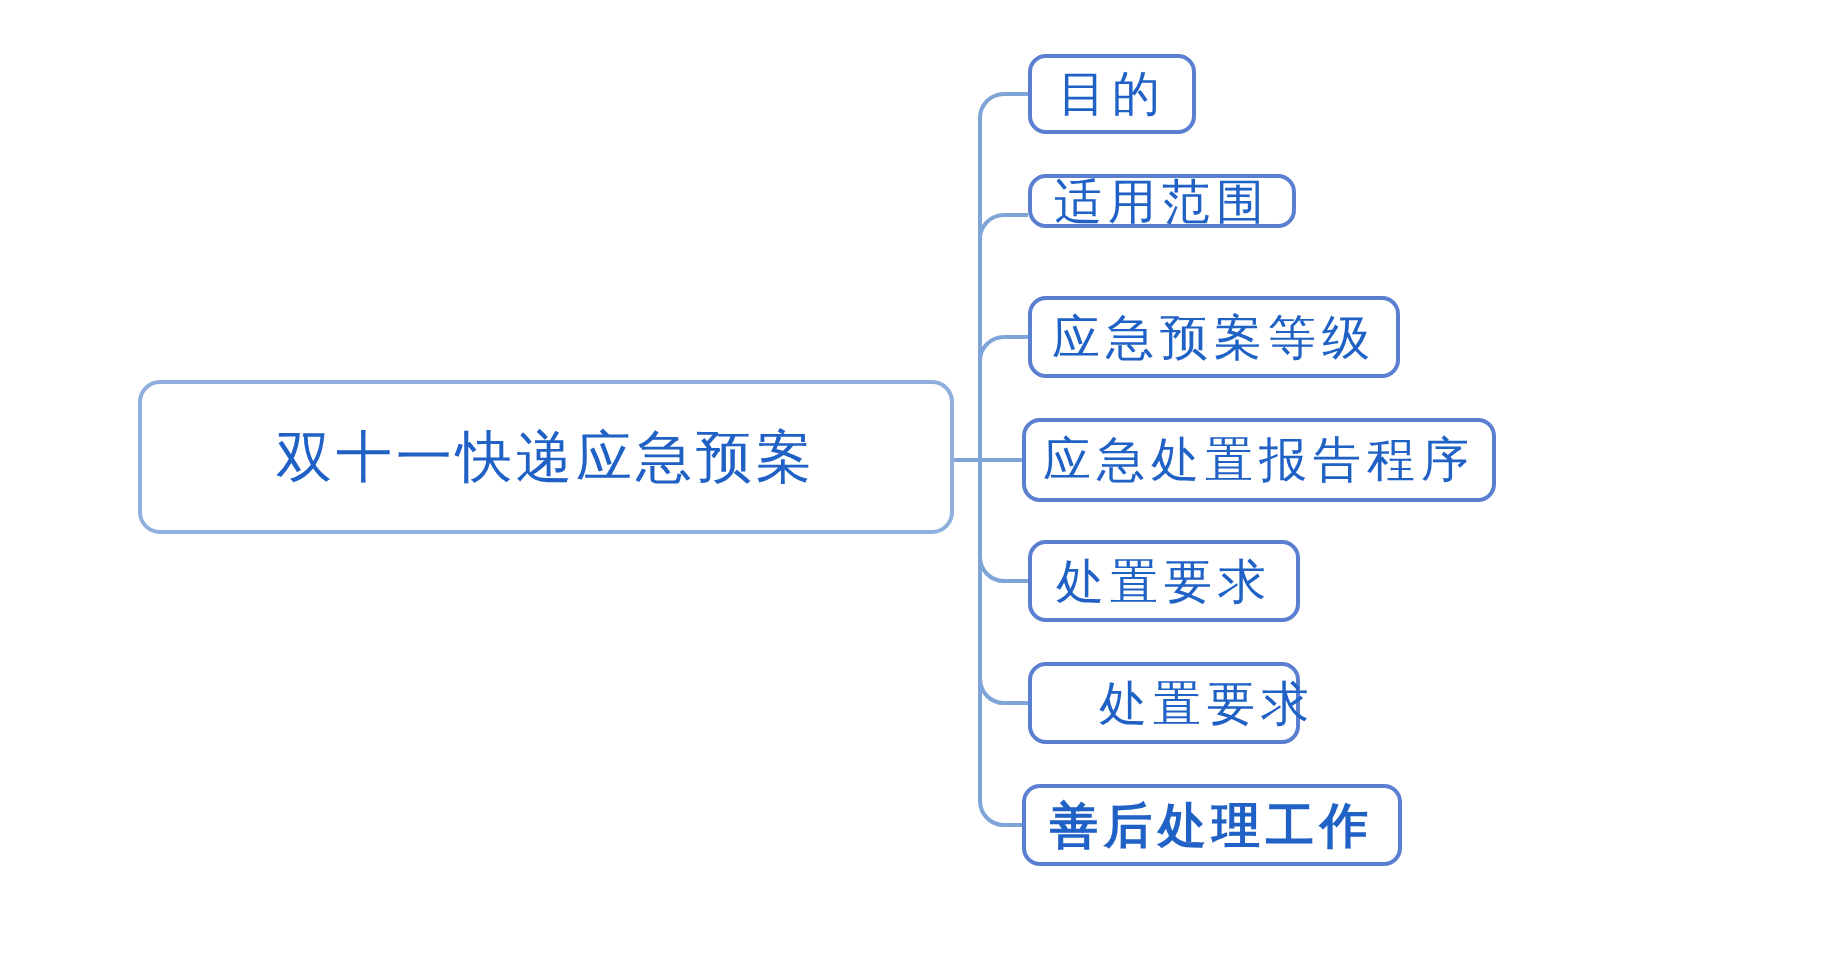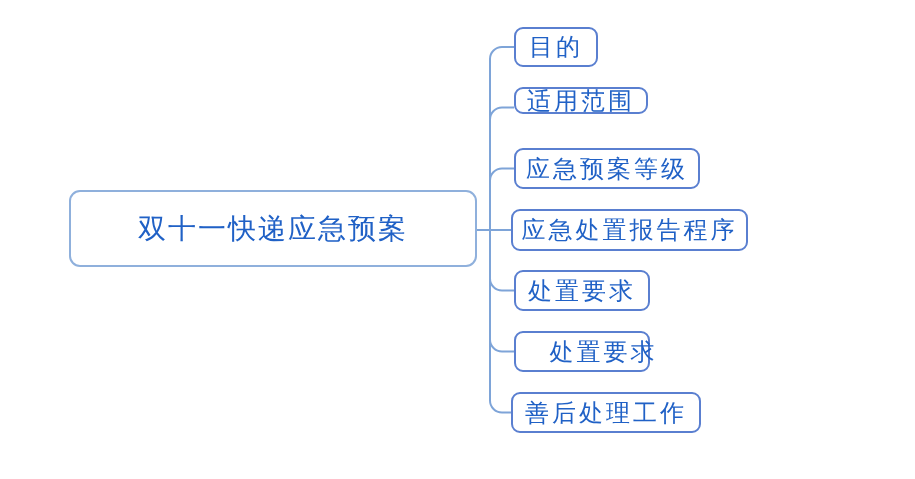--- a/index.html
+++ b/index.html
@@ -50,21 +50,21 @@
     border-radius:9px;
     font-size:24px;
     letter-spacing:3px;
   }
   .c1{left:514px;top:27px; width:84px; height:40px;}
   .c2{left:514px;top:87px; width:134px;height:27px;}
   .c3{left:514px;top:148px;width:186px;height:41px;}
   .c4{left:511px;top:209px;width:237px;height:42px;}
   .c5{left:514px;top:270px;width:136px;height:41px;}
   .c6{left:514px;top:331px;width:136px;height:41px;padding-left:43px;}
-  .c7{left:511px;top:392px;width:190px;height:41px;}
+  .c7{left:511px;top:392px;width:190px;height:41px;font-weight:bold;}
 </style>
 </head>
 <body>
 
 <div class="stage">
 
   <svg class="connector-layer" viewBox="0 0 915 479" xmlns="http://www.w3.org/2000/svg">
     <g fill="none" stroke="#7ea4d8" stroke-width="2">
       <path d="M 477 230 L 511 230"></path>
       <path d="M 490 230 L 490 59 A 12 12 0 0 1 502 47 L 514 47"></path>

